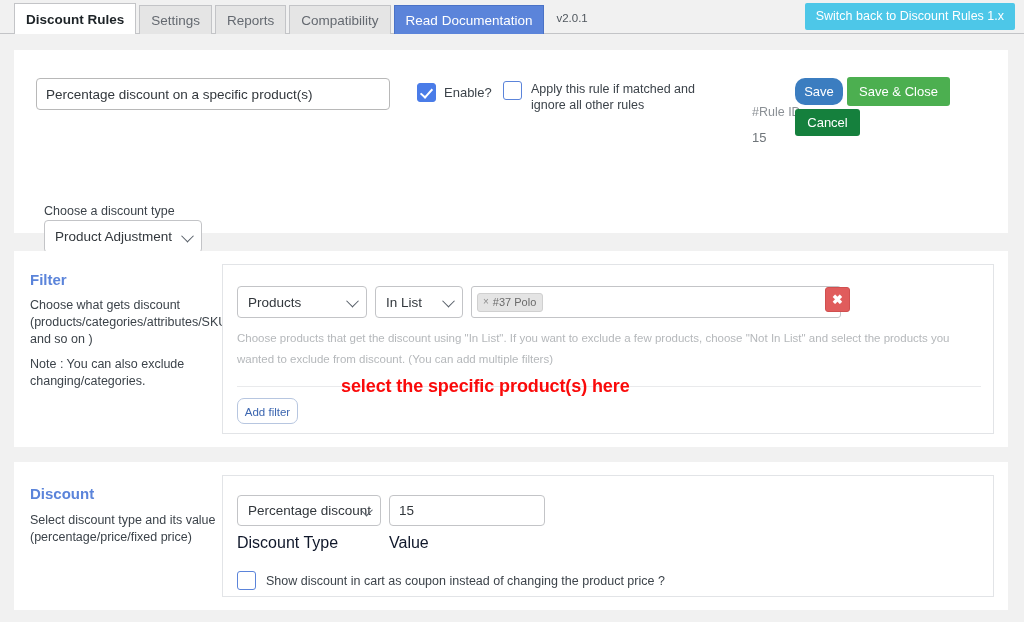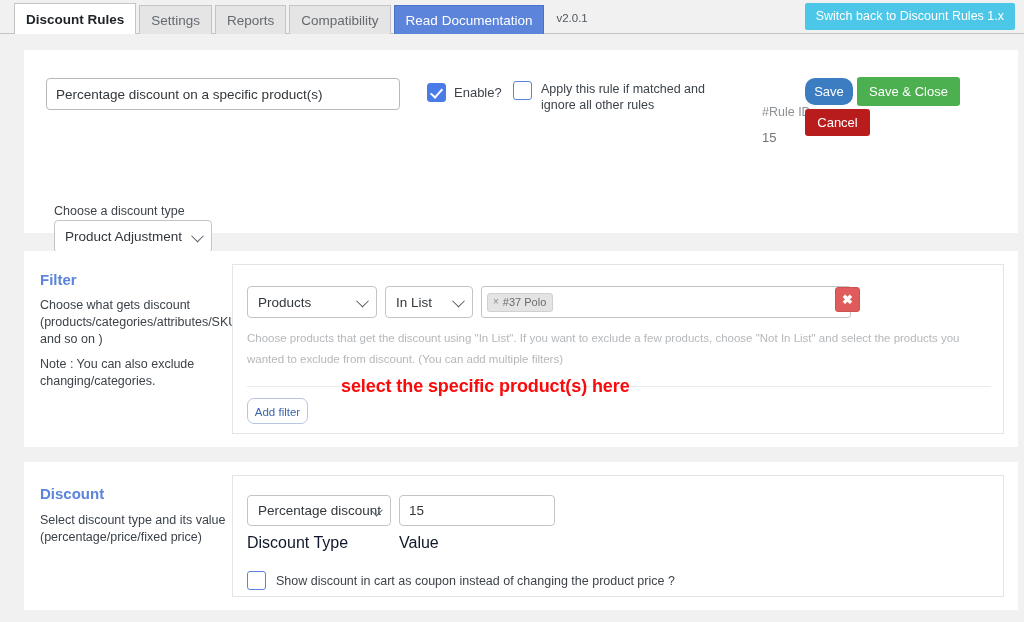--- a/index.html
+++ b/index.html
@@ -85,21 +85,21 @@
     border: none;
     border-radius: 2px;
     white-space: nowrap;
     cursor: pointer;
     font-family: "Liberation Sans", sans-serif;
   }
 
   
   .panel {
     position: absolute;
-    left: 24px;
+    left: 14px;
     width: 994px;
     background: #ffffff;
     box-sizing: border-box;
   }
   #panel-general { top: 50px;  height: 183px; }
   #panel-filter  { top: 251px; height: 196px; }
   #panel-discount{ top: 462px; height: 148px; }
 
   
   .rule-title-input {
@@ -186,21 +186,21 @@
     border-radius: 3px;
     color: #ffffff;
     font-size: 13px;
     font-family: "Liberation Sans", sans-serif;
     cursor: pointer;
     padding: 0;
     text-align: center;
   }
   .btn-save     { left: 781px; top: 28px; width: 48px; height: 27px; background: #3b7dc0; border-radius: 10px; }
   .btn-saveclose{ left: 833px; top: 27px; width: 103px; height: 29px; background: #4caf50; }
-  .btn-cancel   { left: 781px; top: 59px; width: 65px; height: 27px; background: #b91c1c; }
+  .btn-cancel   { left: 781px; top: 59px; width: 65px; height: 27px; background: #15803d; }
 
   .field-label {
     position: absolute;
     font-size: 12.5px;
     color: #3c434a;
   }
   #choose-discount-type-label { left: 30px; top: 154px; }
   .select-box {
     position: absolute;
     background: #ffffff;

